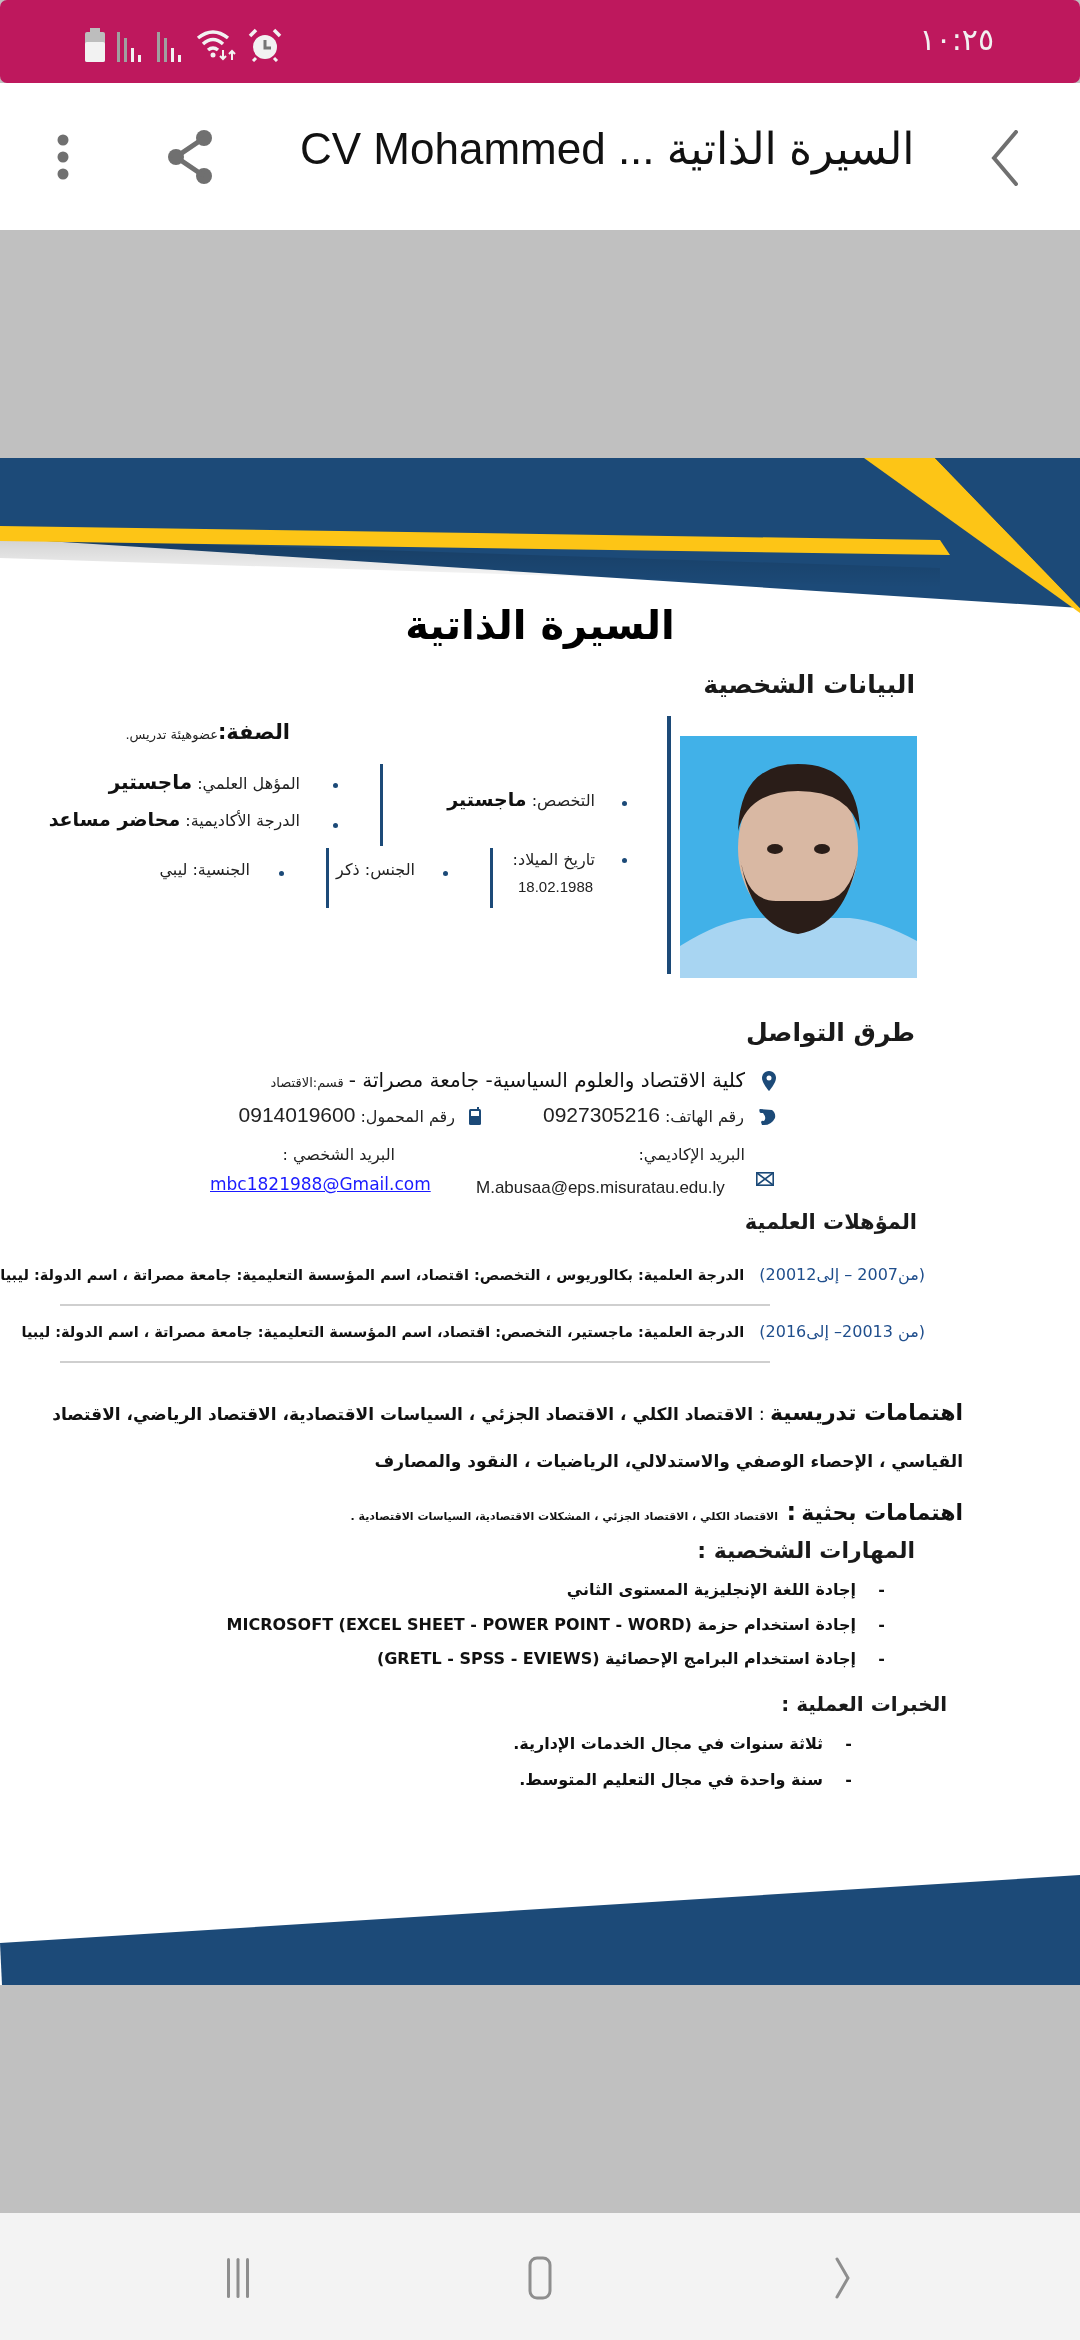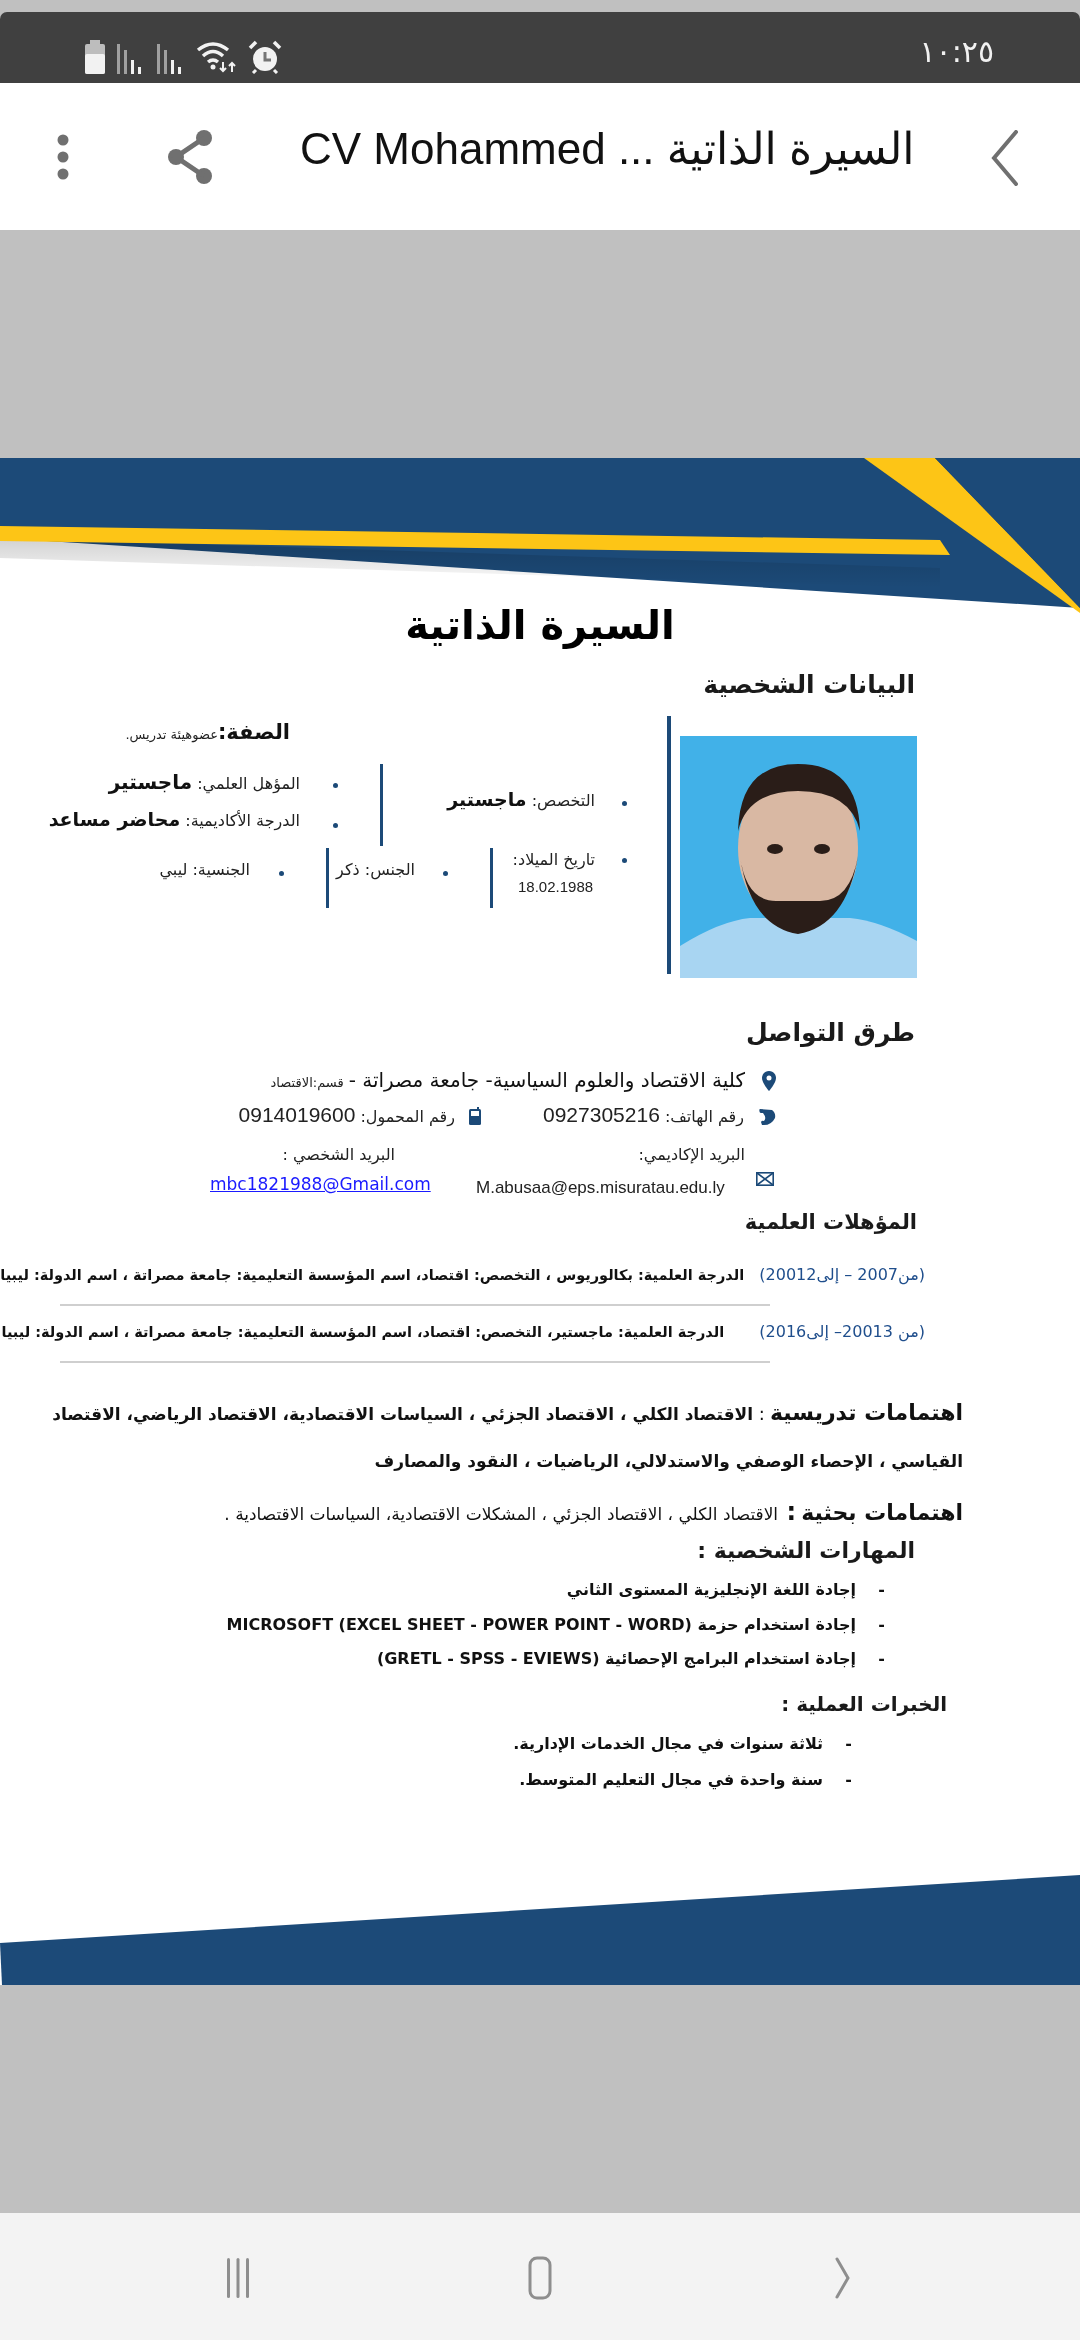--- a/index.html
+++ b/index.html
@@ -1,17 +1,17 @@
 <!DOCTYPE html>
 <html><head>
 <meta charset="utf-8">
 <style>
   * { box-sizing: border-box; margin: 0; padding: 0; }
   html, body { width: 1080px; height: 2340px; overflow: hidden; background: #c0c0c0; font-family: "DejaVu Sans", sans-serif; }
-  .status-bar { position: absolute; top: 12px; left: 0; width: 1080px; height: 83px; background: #404040; border-radius: 7px; }
+  .status-bar { position: absolute; top: 0; left: 0; width: 1080px; height: 83px; background: #be185d; border-radius: 7px; }
   .status-icons { position: absolute; left: 84px; top: 22px; height: 40px; display: flex; align-items: flex-end; gap: 10px; }
   .status-time { position: absolute; right: 86px; top: 22px; color: #f1f1f1; font-size: 30px; font-family: "DejaVu Sans", sans-serif; }
   .app-bar { position: absolute; top: 83px; left: 0; width: 1080px; height: 147px; background: #ffffff; }
   .app-title { position: absolute; left: 300px; right: 180px; top: 40px; font-family: "Liberation Sans", sans-serif; font-size: 44px; color: #111; white-space: nowrap; direction: ltr; text-align: left; }
   .icon-btn { position: absolute; display: flex; align-items: center; justify-content: center; }
   .viewer { position: absolute; top: 230px; left: 0; width: 1080px; height: 1983px; background: #c0c0c0; }
   .page { position: absolute; top: 458px; left: 0; width: 1080px; height: 1527px; background: #ffffff; overflow: hidden; }
   .page svg.deco { position: absolute; left: 0; top: 0; }
   .ar { direction: rtl; font-family: "DejaVu Sans", sans-serif; color: #111; position: absolute; white-space: nowrap; }
   .doc-title { left: 0; width: 1080px; text-align: center; top: 144px; font-size: 40px; font-weight: bold; color: #000; }
@@ -200,37 +200,37 @@
   <div class="link" style="left:210px; top:716px; font-size:17px;">mbc1821988@Gmail.com</div>
 
   <div class="ar sec-h" style="right:163px; top:752px; font-size:21px;">المؤهلات العلمية</div>
   <div class="ar" style="right:155px; top:807px; font-size:14.5px; font-weight:bold;">
     <span class="date-blue" style="font-weight:normal;">(من2007 – إلى20012)</span>
     &nbsp;
     <span>الدرجة العلمية: بكالوريوس ، التخصص: اقتصاد، اسم المؤسسة التعليمية: جامعة مصراتة ، اسم الدولة: ليبيا</span>
   </div>
   <div class="hr" style="top:846px;"></div>
   <div class="ar" style="right:155px; top:864px; font-size:14.5px; font-weight:bold;">
-    <span class="date-blue" style="font-weight:normal;margin-left:20px;">(من 20013– إلى2016)</span>
+    <span class="date-blue" style="font-weight:normal;">(من 20013– إلى2016)</span>
     &nbsp;
     <span>الدرجة العلمية: ماجستير، التخصص: اقتصاد، اسم المؤسسة التعليمية: جامعة مصراتة ، اسم الدولة: ليبيا</span>
   </div>
   <div class="hr" style="top:903px;"></div>
 
   <div class="ar" style="right:117px; top:942px;">
     <span class="lg" style="font-size:22px;">اهتمامات تدريسية</span>
     <span style="font-size:18px;"> : </span>
     <span style="font-size:17px; font-weight:bold;">الاقتصاد الكلي ، الاقتصاد الجزئي ، السياسات الاقتصادية، الاقتصاد الرياضي، الاقتصاد</span>
   </div>
   <div class="ar" style="right:117px; top:993px; font-size:17px; font-weight:bold;">القياسي ، الإحصاء الوصفي والاستدلالي، الرياضيات ، النقود والمصارف</div>
 
   <div class="ar" style="right:117px; top:1040px;">
     <span class="lg" style="font-size:22px;">اهتمامات بحثية</span>
     <span style="font-size:24px; font-weight:bold;"> : </span>
-    <span style="font-size:17px; font-weight:normal;">الاقتصاد الكلي ، الاقتصاد الجزئي ، المشكلات الاقتصادية، السياسات الاقتصادية .</span>
+    <span style="font-size:11px; font-weight:bold;">الاقتصاد الكلي ، الاقتصاد الجزئي ، المشكلات الاقتصادية، السياسات الاقتصادية .</span>
   </div>
 
   <div class="ar sec-h" style="right:165px; top:1080px; font-size:22px;">المهارات الشخصية :</div>
   <div class="ar" style="right:195px; top:1122px; font-size:16px; font-weight:bold;">- &nbsp;&nbsp;&nbsp;<span>إجادة اللغة الإنجليزية المستوى الثاني</span></div>
   <div class="ar" style="right:195px; top:1157px; font-size:16px; font-weight:bold;">- &nbsp;&nbsp;&nbsp;<span>إجادة استخدام حزمة MICROSOFT (EXCEL SHEET - POWER POINT - WORD)</span></div>
   <div class="ar" style="right:195px; top:1191px; font-size:16px; font-weight:bold;">- &nbsp;&nbsp;&nbsp;<span>إجادة استخدام البرامج الإحصائية (GRETL - SPSS - EVIEWS)</span></div>
 
   <div class="ar sec-h" style="right:133px; top:1234px; font-size:20px;">الخبرات العملية :</div>
   <div class="ar" style="right:228px; top:1276px; font-size:16px; font-weight:bold;">- &nbsp;&nbsp;&nbsp;<span>ثلاثة سنوات في مجال الخدمات الإدارية.</span></div>
   <div class="ar" style="right:228px; top:1312px; font-size:16px; font-weight:bold;">- &nbsp;&nbsp;&nbsp;<span>سنة واحدة في مجال التعليم المتوسط.</span></div>

